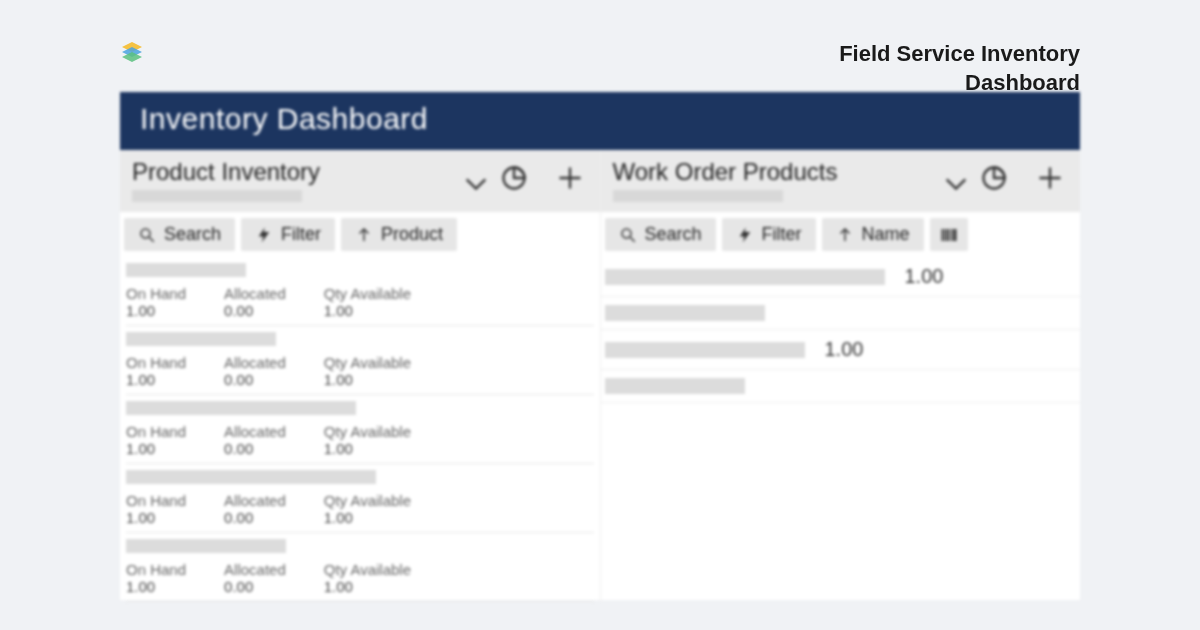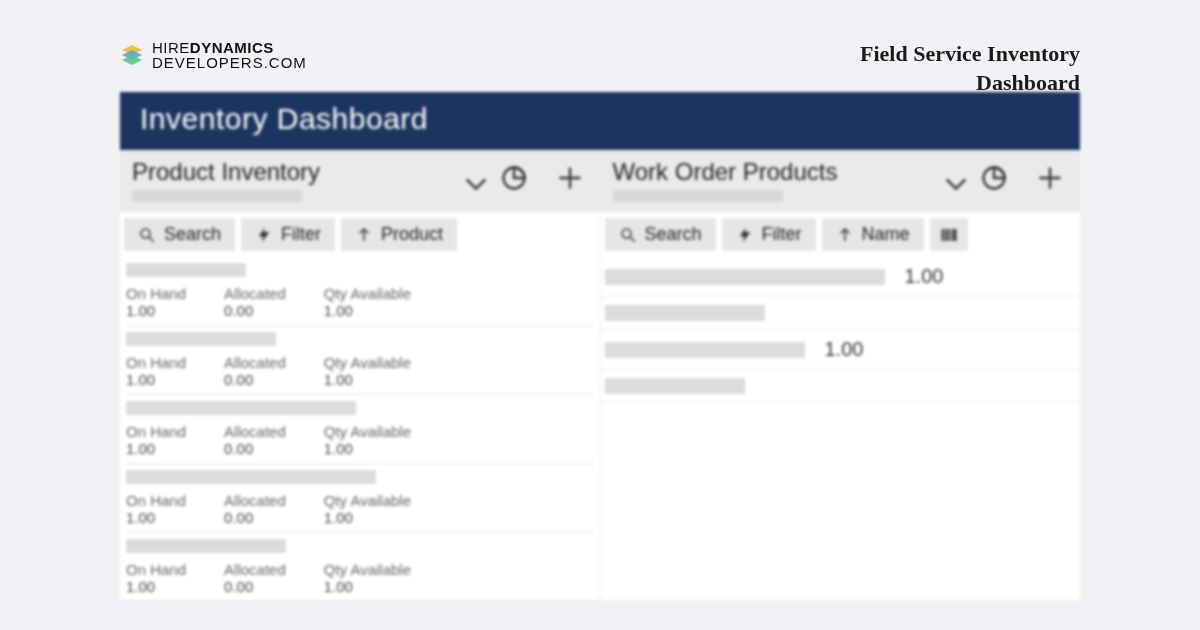--- a/index.html
+++ b/index.html
@@ -18,21 +18,21 @@
     position: absolute; top: 40px; left: 120px; right: 120px; height: 40px;
     display: flex; justify-content: space-between; align-items: flex-start;
   }
   .logo-block { display: flex; align-items: center; gap: 8px; }
   .logo-mark { width: 24px; height: 24px; }
   .logo-text { display: flex; flex-direction: column; line-height: 1; font-size: 15px; letter-spacing: .5px; }
   .logo-text .line1 { font-weight: 400; color: #111; }
   .logo-text .line1 b { font-weight: 800; }
   .logo-text .line2 { font-weight: 300; color: #111; font-size: 15px; letter-spacing: 1px; }
 
-  .hero-title { text-align: right; max-width: 320px; font-weight: 700; font-size: 22px; color: #1a1a1a; line-height: 1.3; font-family: Liberation Serif, serif; }
+  .hero-title { text-align: right; max-width: 320px; font-weight: 700; font-size: 22px; color: #1a1a1a; line-height: 1.3; }
 
   
   .app-shell {
     position: absolute;
     left: 120px; right: 120px; top: 92px; bottom: 30px;
     background: #fff;
     filter: blur(1.8px);
   }
 
   .app-titlebar {
@@ -99,24 +99,20 @@
   <div class="top-bar">
     <div class="logo-block">
       <span class="logo-mark">
         <svg viewBox="0 0 24 24">
             <g>
           <polygon points="12,2 22,7 12,12 2,7" fill="#f5c242"></polygon>
           <polygon points="12,7 22,12 12,17 2,12" fill="#4aa3df" opacity=".85"></polygon>
           <polygon points="12,12 22,17 12,22 2,17" fill="#5bc17f" opacity=".85"></polygon>
         </g>
           </svg>
-      </span>
-      <span class="logo-text">
-        <span class="line1"><span>HIRE</span><b>DYNAMICS</b></span>
-        <span class="line2">DEVELOPERS.COM</span>
       </span>
     </div>
     <div class="hero-title">Field Service Inventory Dashboard</div>
   </div>
 
   <div class="app-shell">
 
     <div class="app-titlebar">Inventory Dashboard</div>
 
     <div class="panels">

